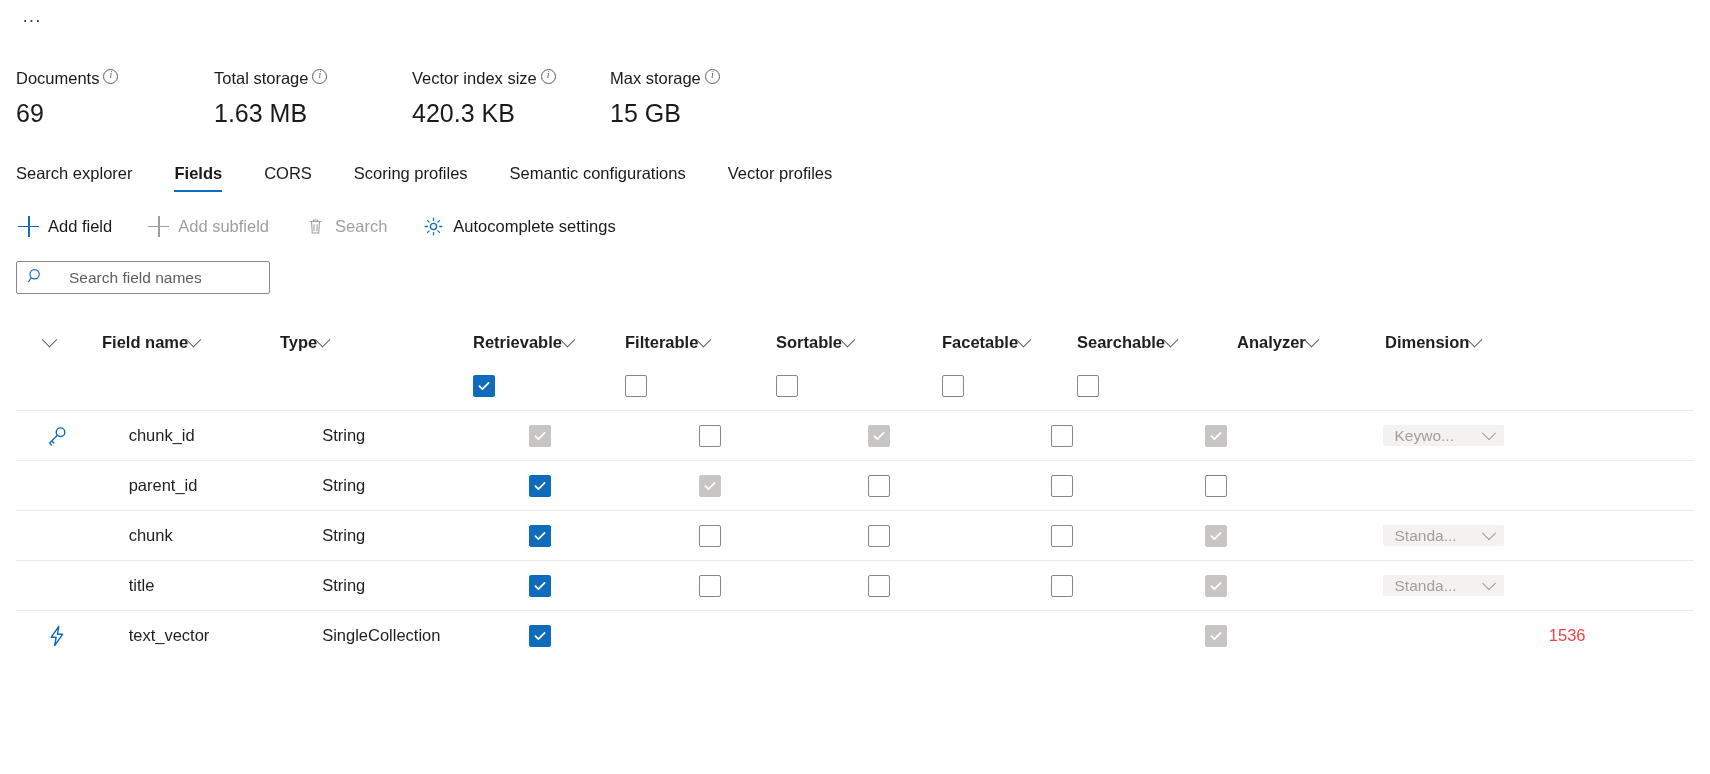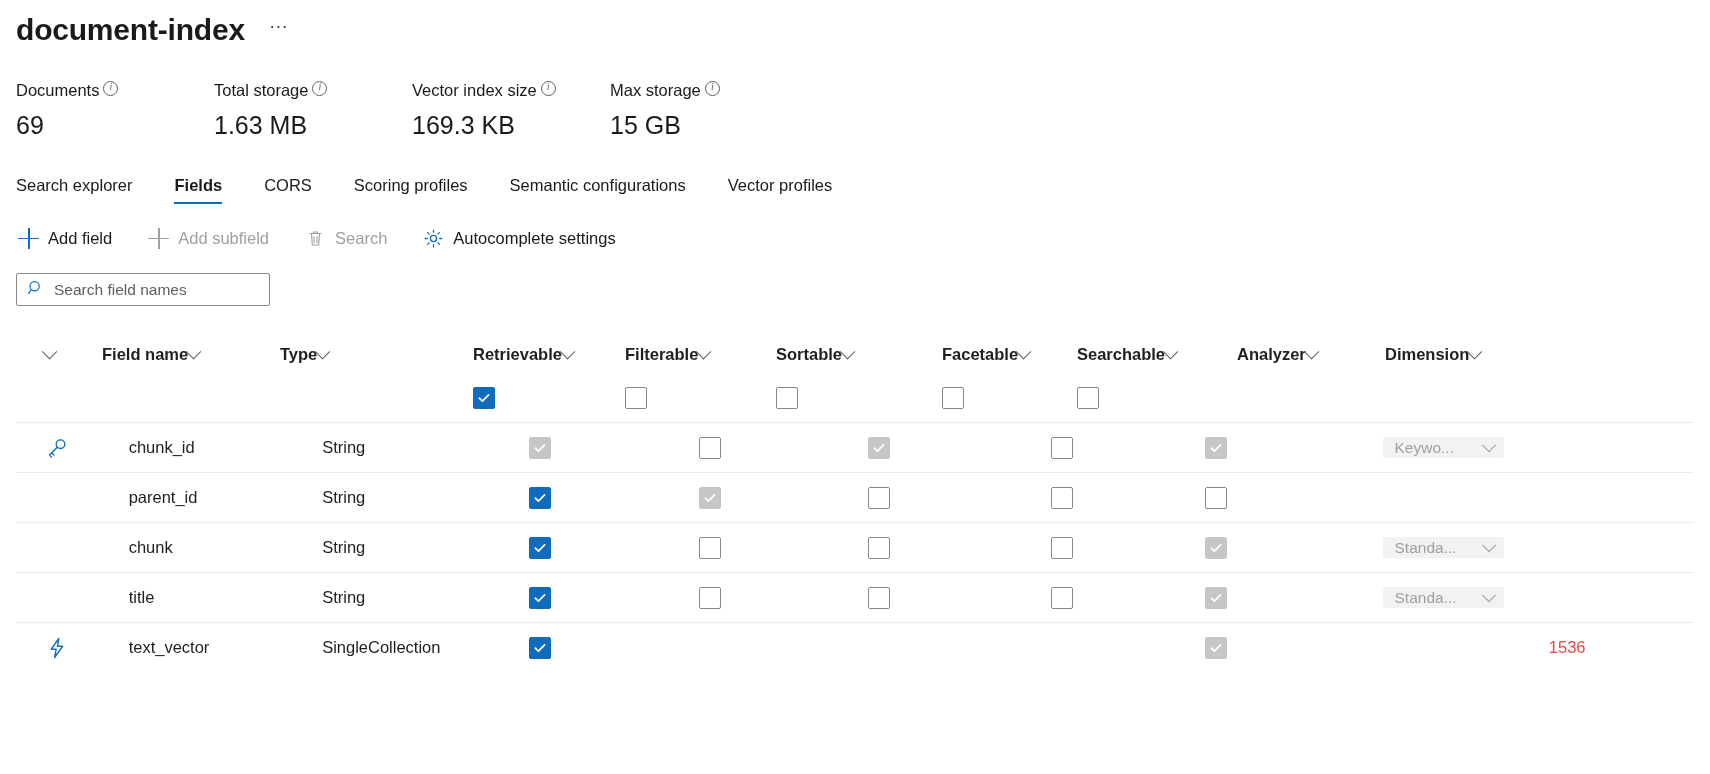--- a/index.html
+++ b/index.html
@@ -88,21 +88,21 @@
   }
   .plus::before { left: 0; right: 0; top: 10px; height: 1.6px; }
   .plus::after { top: 0; bottom: 0; left: 10px; width: 1.6px; }
   .plus.gray::before, .plus.gray::after { background: #a19f9d; }
 
   
   .searchbox {
     margin-top: 18px;
     width: 254px; height: 33px;
     border: 1px solid #8a8886; border-radius: 2px;
-    display: flex; align-items: center; gap: 9px; padding: 0 10px;
+    display: flex; align-items: center; gap: 24px; padding: 0 10px;
     background: #fff;
   }
   .searchbox .ph { font-size: 15.5px; color: #605e5c; }
 
   
   .tbl { margin-top: 28px; width: 1678px; }
   .row { display: flex; align-items: center; }
   .hdr { height: 40px; }
   .hdr .cell {
     font-size: 16.5px; font-weight: 600; color: #201f1e;
@@ -162,21 +162,20 @@
   }
 
   .rowicon { width: 26px; display: flex; align-items: center; justify-content: center; }
 </style>
 </head>
 <body>
 
 <div class="page">
 
   <div class="title-row">
-    <div class="page-title">document-index</div>
     <div class="ellipsis-btn">···</div>
   </div>
 
   <div class="stats">
     <div class="stat">
       <div class="stat-head">
         <span class="stat-label">Documents</span>
         <span class="info-icon"></span>
       </div>
       <div class="stat-value">69</div>
@@ -186,21 +185,21 @@
         <span class="stat-label">Total storage</span>
         <span class="info-icon"></span>
       </div>
       <div class="stat-value">1.63 MB</div>
     </div>
     <div class="stat">
       <div class="stat-head">
         <span class="stat-label">Vector index size</span>
         <span class="info-icon"></span>
       </div>
-      <div class="stat-value">169.3 KB</div>
+      <div class="stat-value">420.3 KB</div>
     </div>
     <div class="stat">
       <div class="stat-head">
         <span class="stat-label">Max storage</span>
         <span class="info-icon"></span>
       </div>
       <div class="stat-value">15 GB</div>
     </div>
   </div>
 

